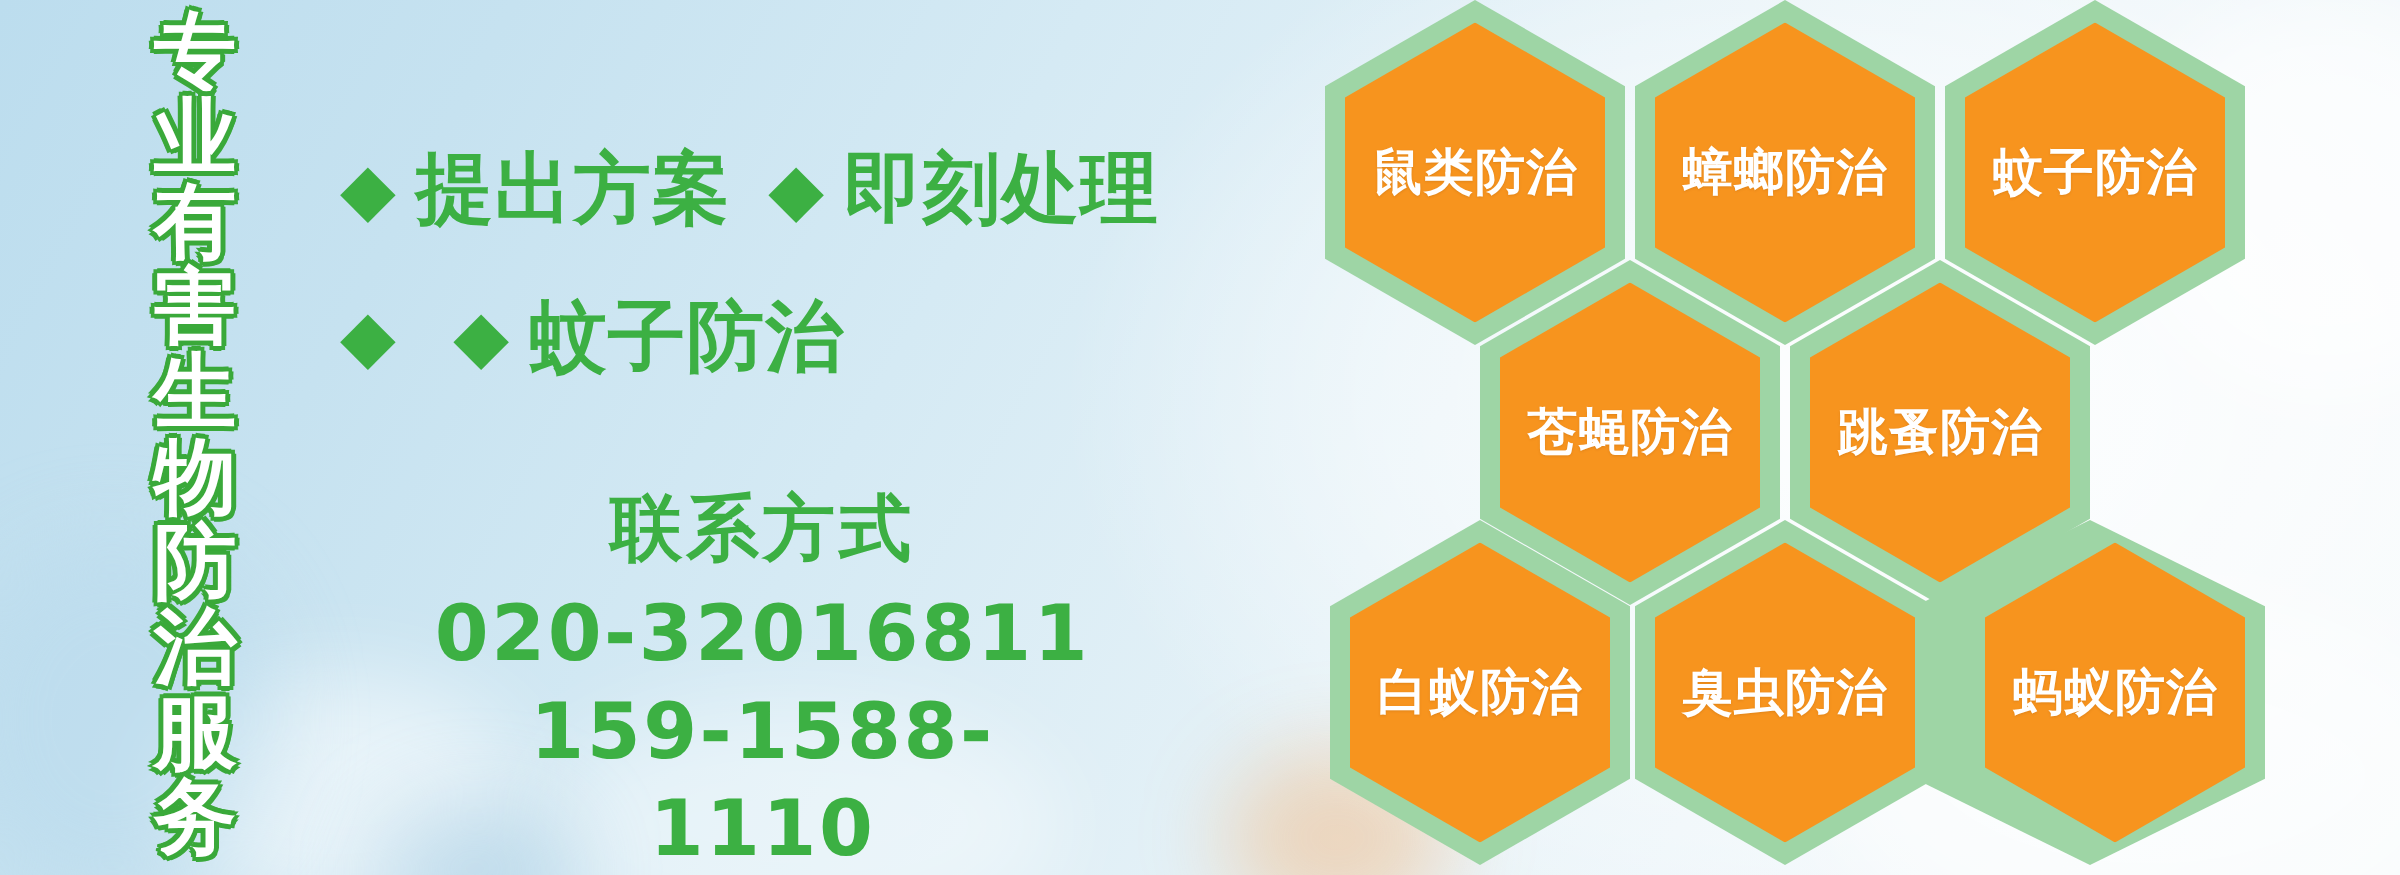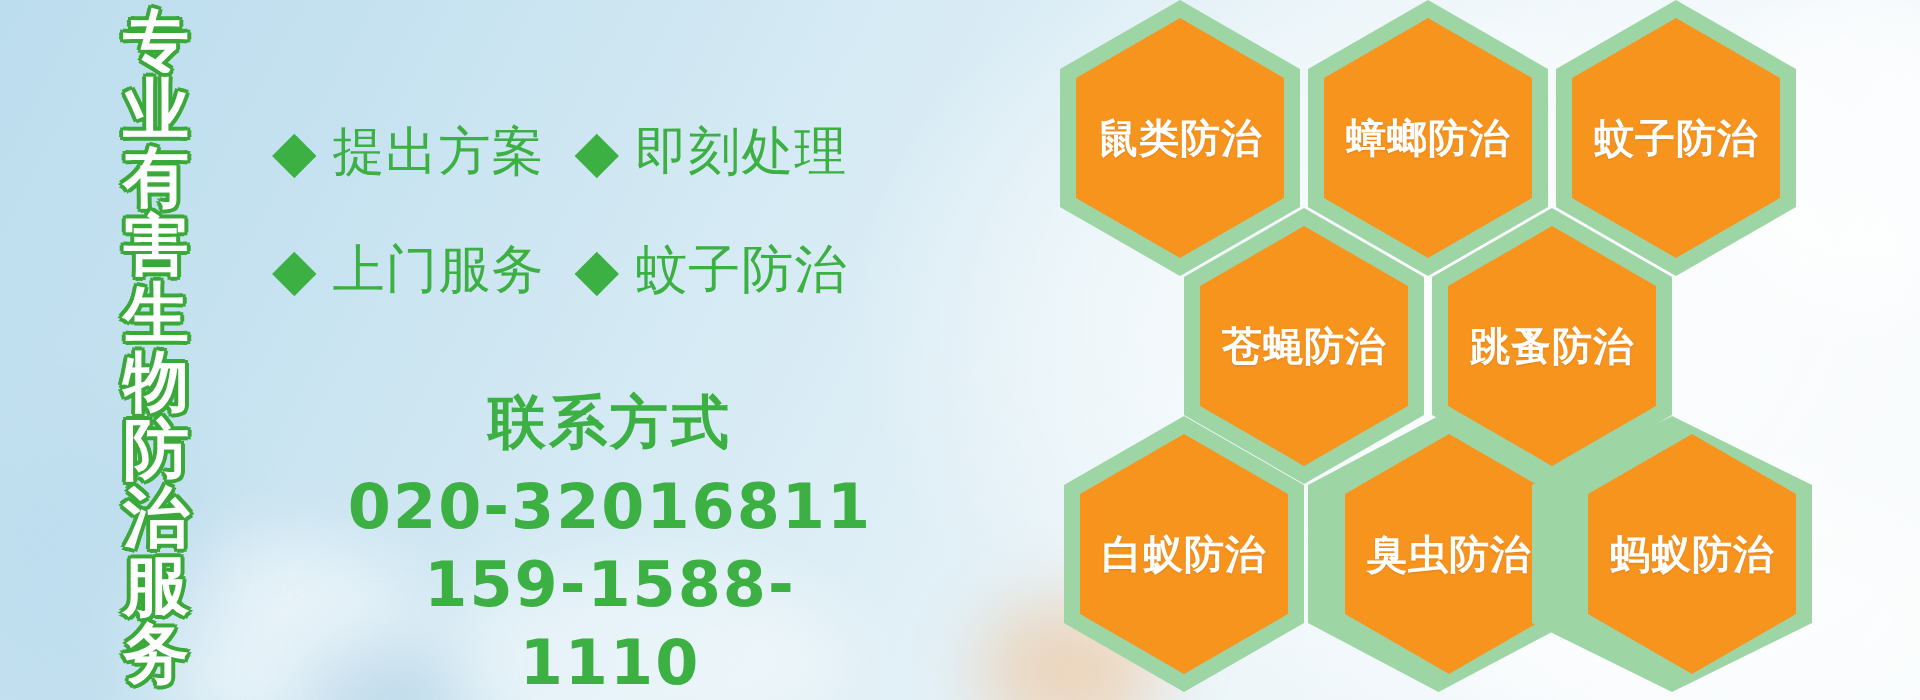--- a/index.html
+++ b/index.html
@@ -85,23 +85,23 @@
   .feature-item + .feature-item { margin-left: 30px; }
   .diamond {
     color: #3cb043;
     font-size: 58px;
     line-height: 58px;
     margin-right: 16px;
     display: inline-block;
   }
   .feature-label {
     color: #3cb043;
-    font-size: 52px;
+    font-size: 62px;
     line-height: 62px;
-    font-weight: 400;
+    font-weight: 700;
     letter-spacing: 1px;
   }
 
   
   #contact {
     position: absolute;
     left: 345px;
     top: 390px;
     width: 530px;
     text-align: center;
@@ -194,21 +194,20 @@
         <span class="feature-label">提出方案</span>
       </div>
       <div class="feature-item">
         <span class="diamond">◆</span>
         <span class="feature-label">即刻处理</span>
       </div>
     </div>
     <div class="feature-row">
       <div class="feature-item">
         <span class="diamond">◆</span>
-        <span class="feature-label">上门服务</span>
       </div>
       <div class="feature-item">
         <span class="diamond">◆</span>
         <span class="feature-label">蚊子防治</span>
       </div>
     </div>
   </div>
 
   <div id="contact">
     <div id="contact-heading">联系方式</div>
@@ -243,21 +242,21 @@
       <div class="hex-inner">
         <span class="hex-label">跳蚤防治</span>
       </div>
     </div>
 
     <div class="hex" style="left:4px;   top:438px;">
       <div class="hex-inner">
         <span class="hex-label">白蚁防治</span>
       </div>
     </div>
-    <div class="hex" style="left:248px; top:438px;padding-left:21px;">
+    <div class="hex" style="left:248px; top:438px;">
       <div class="hex-inner">
         <span class="hex-label">臭虫防治</span>
       </div>
     </div>
     <div class="hex" style="left:472px; top:438px;padding-left:40px;">
       <div class="hex-inner">
         <span class="hex-label">蚂蚁防治</span>
       </div>
     </div>
 

